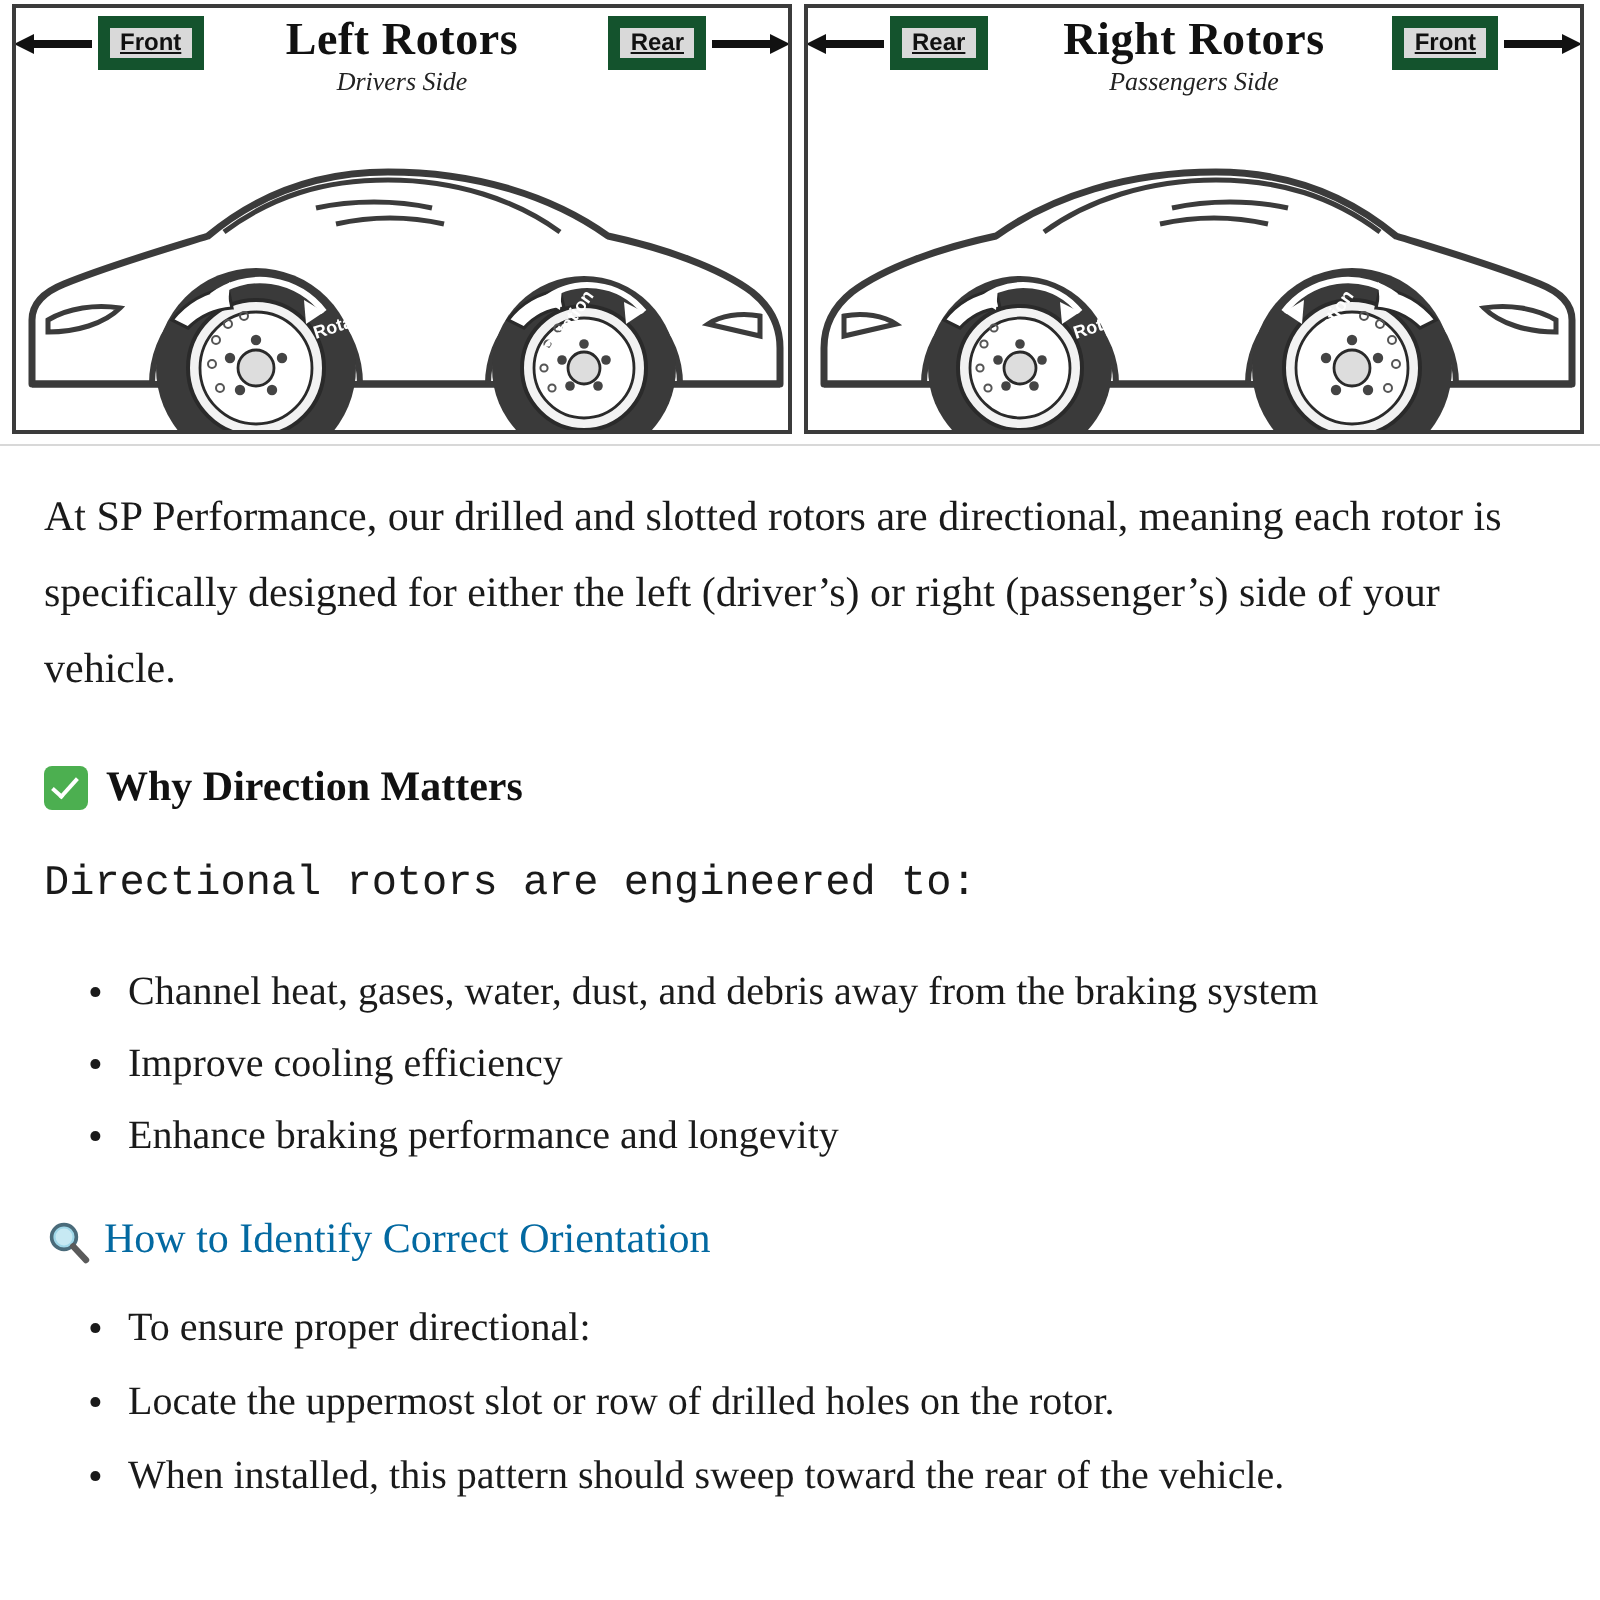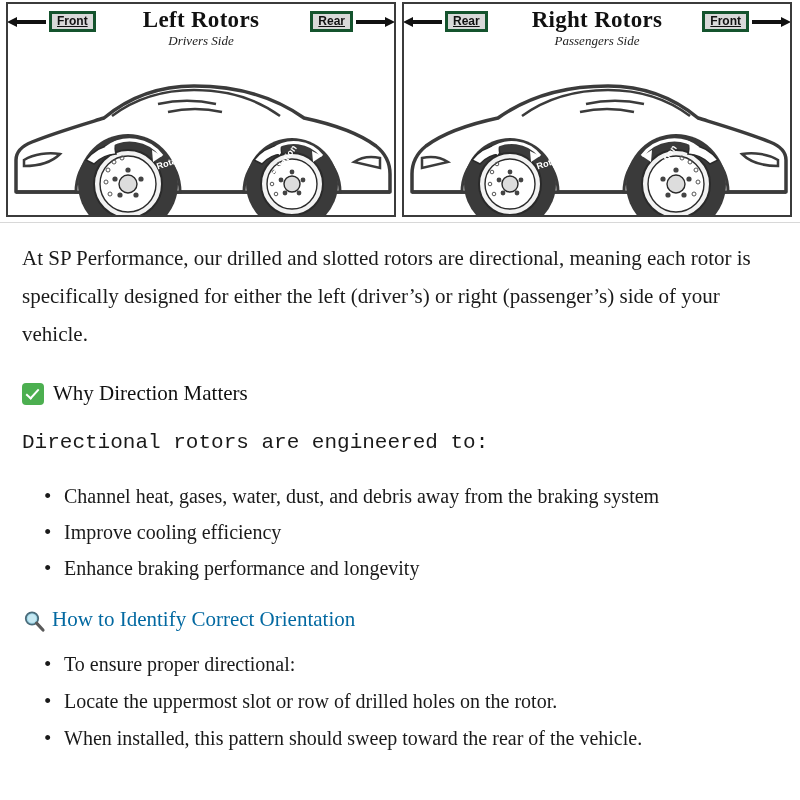--- a/index.html
+++ b/index.html
@@ -74,21 +74,21 @@
     display: flex;
     align-items: center;
     gap: 3px;
     font-family: "Liberation Sans", sans-serif;
     font-size: 12px;
     font-weight: bold;
     color: #111;
   }
   .dirtag .lbl {
     background: #d9d9d9;
-    border: 3px solid #14532d;
+    border: 6px solid #14532d;
     padding: 0px 5px;
     line-height: 15px;
     text-decoration: underline;
   }
   .arrow-line {
     position: relative;
     width: 30px;
     height: 9px;
   }
   .arrow-line .bar {
@@ -165,21 +165,21 @@
     left: 7px;
     top: 3px;
     width: 5px;
     height: 11px;
     border: solid #ffffff;
     border-width: 0 2.6px 2.6px 0;
     transform: rotate(42deg);
   }
   .h-text {
     font-size: 21px;
-    font-weight: normal;
+    font-weight: bold;
     color: #111;
   }
   .lead {
     margin-top: 22px;
     font-size: 21px;
     line-height: 30px;
     font-family: Liberation Mono, monospace;
   }
   ul.bullets {
     margin: 10px 0 0 0;

